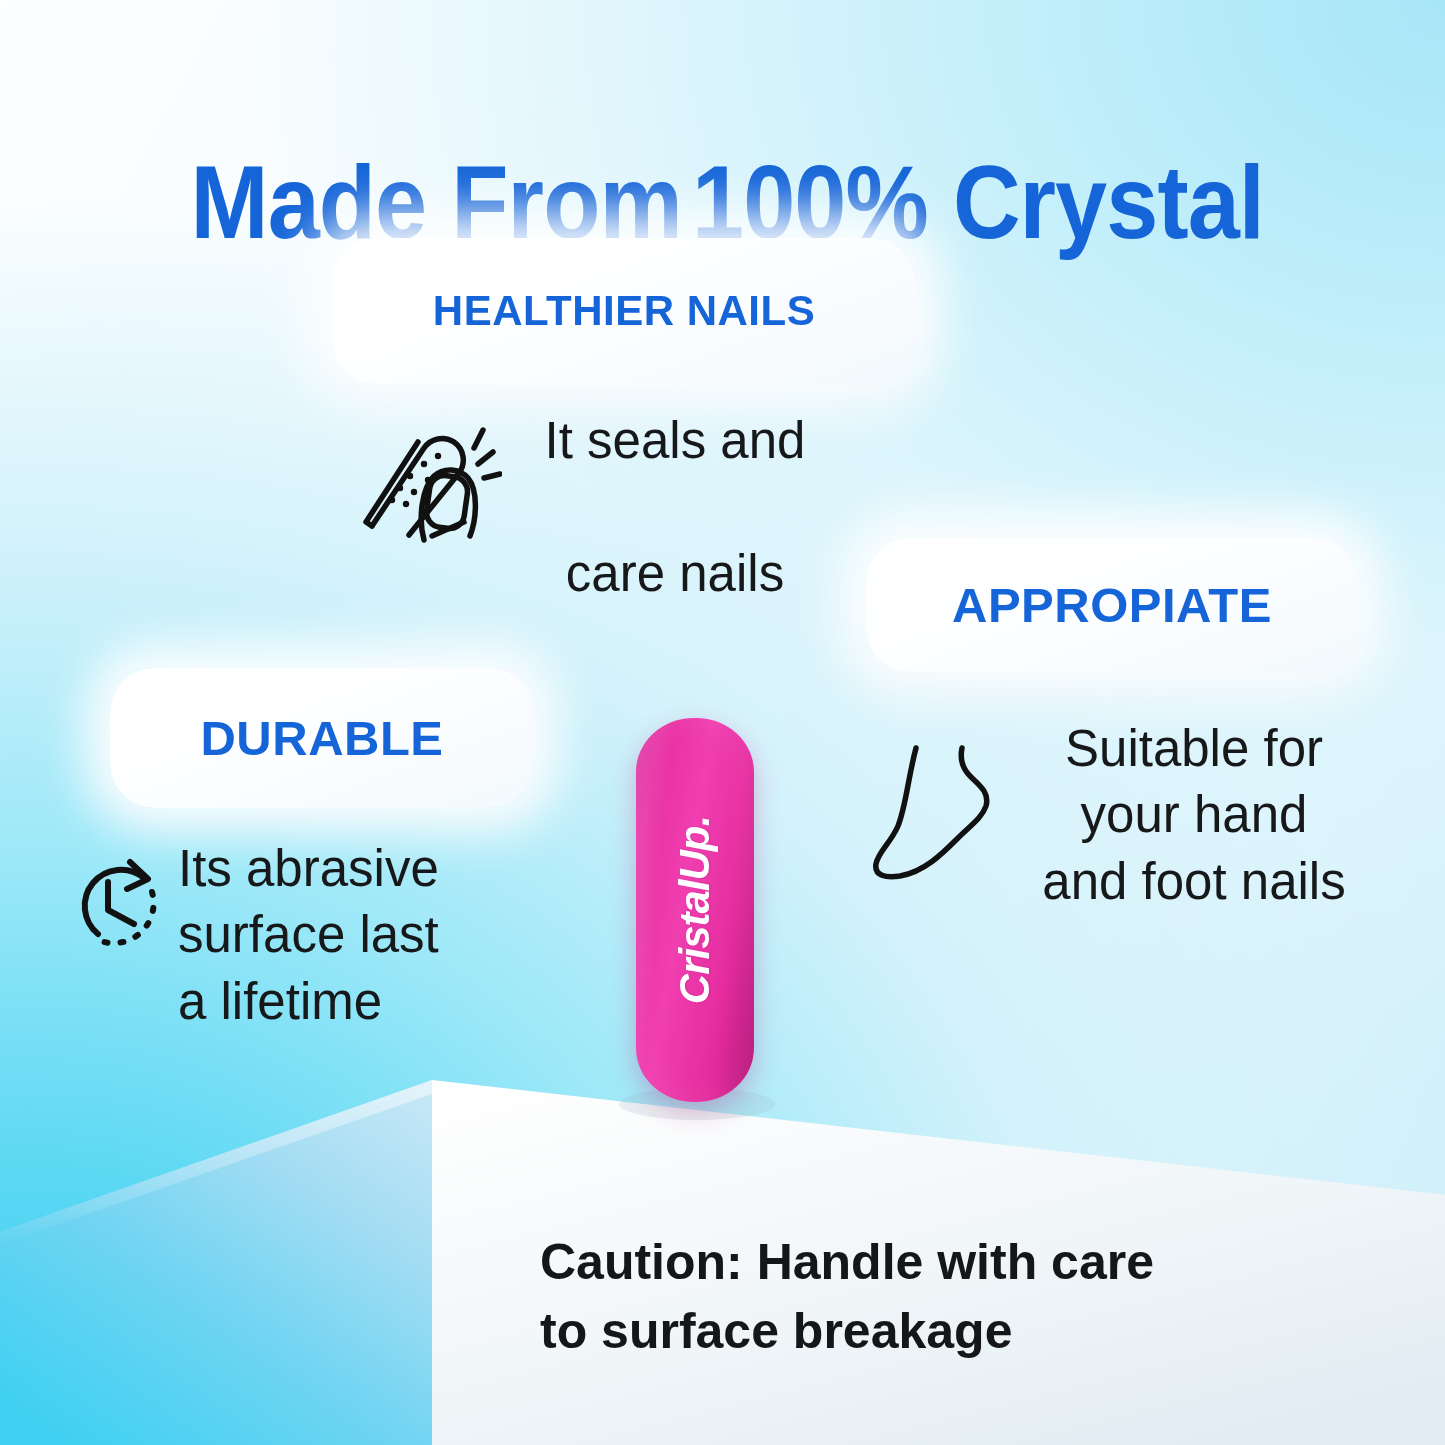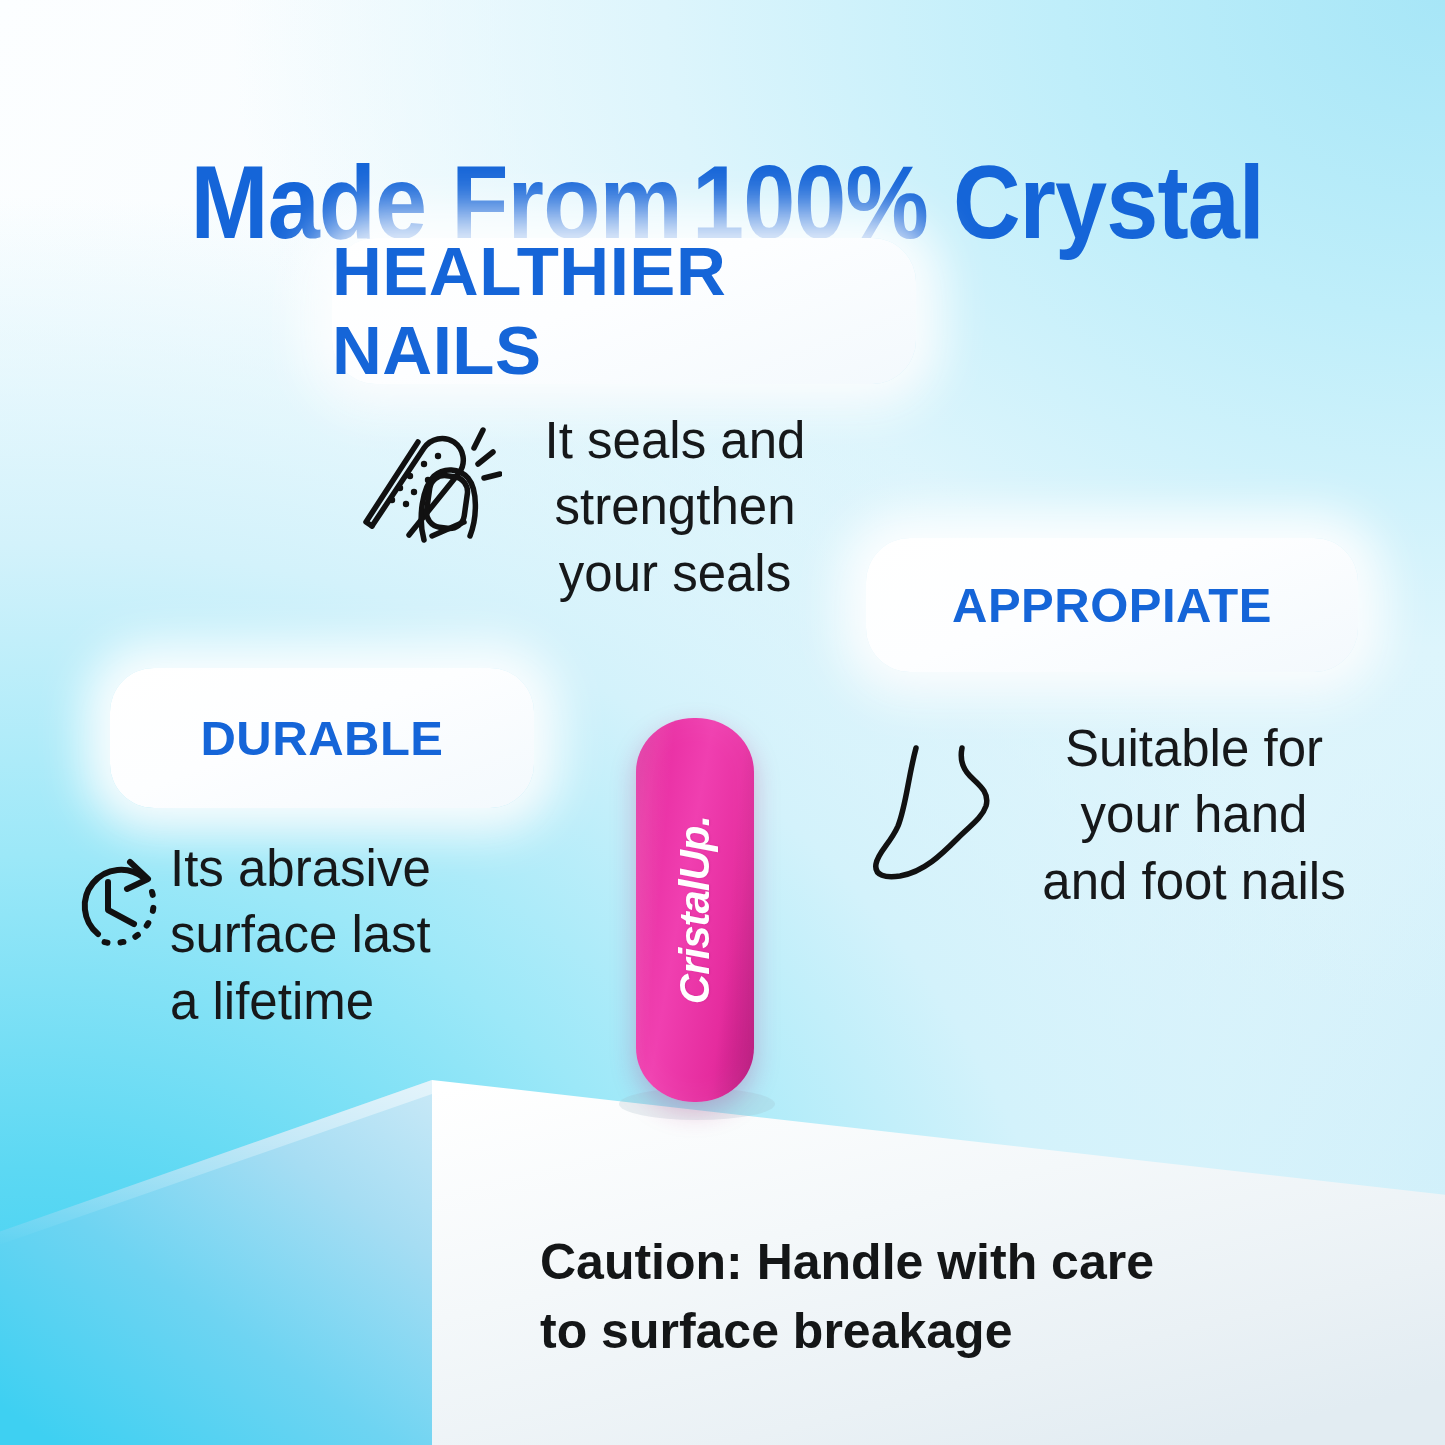--- a/index.html
+++ b/index.html
@@ -46,38 +46,38 @@
     position:absolute;
     border-radius:44px;
     background:linear-gradient(160deg,#ffffff 0%,#fdfeff 45%,#f3f9fd 100%);
     box-shadow:0 0 46px 26px rgba(255,255,255,.92),
                0 10px 34px rgba(120,170,200,.16);
     display:flex;align-items:center;justify-content:center;
     color:#1565d8;
     font-weight:700;
     letter-spacing:.5px;
   }
-  #card-healthier{left:332px;top:238px;width:584px;height:146px;font-size:69px;}
+  #card-healthier{left:332px;top:238px;width:584px;height:146px;font-size:42px;}
   #card-appropiate{left:866px;top:538px;width:492px;height:134px;font-size:49px;text-align:center;}
   #card-durable{left:110px;top:668px;width:424px;height:140px;font-size:49px;}
 
   
   .feature{position:absolute;display:flex;align-items:flex-start;}
   .feat-icon{flex:0 0 auto;}
   .feat-text{
     color:#16181a;font-size:51px;line-height:1.30;font-weight:400;
   }
 
   #feat-seals{left:352px;top:408px;width:470px;}
   #feat-seals .feat-icon{margin-top:6px;}
   #feat-seals .feat-text{margin-left:26px;text-align:center;width:300px;}
 
   #feat-durable{left:60px;top:836px;width:460px;}
   #feat-durable .feat-icon{margin-top:12px;}
-  #feat-durable .feat-text{margin-left:2px;text-align:left;width:330px;}
+  #feat-durable .feat-text{margin-left:10px;text-align:left;width:330px;}
 
   #feat-suitable{left:866px;top:716px;width:500px;}
   #feat-suitable .feat-icon{margin-top:10px;}
   #feat-suitable .feat-text{margin-left:16px;text-align:center;width:390px;}
 
   
   #product{
     position:absolute;left:636px;top:718px;width:118px;height:384px;
     border-radius:58px/54px;
     background:linear-gradient(100deg,#d81d95 0%,#e82da2 14%,#f03fb0 42%,#e52c9e 74%,#c81a88 100%);
@@ -180,22 +180,22 @@
         <rect x="76" y="62" width="38" height="52" rx="15" transform="rotate(8 95 88)"></rect>
         <path d="M80 122 L112 108"></path>
 
         <path d="M126 50 L141 38"></path>
         <path d="M122 34 L131 16"></path>
         <path d="M132 64 L148 60"></path>
       </svg>
     </span>
     <span class="feat-text">
       <span>It seals and</span><br>
-      <span>strengthen</span><br>
-      <span>your seals</span>
+      <br>
+      <span>care nails</span>
     </span>
   </div>
 
   <div class="feature" id="feat-durable">
     <span class="feat-icon">
       <svg width="108" height="112" viewBox="0 0 108 112" fill="none" stroke="#111" stroke-width="6" stroke-linecap="round" stroke-linejoin="round">
 
         <path d="M84 30 A36 36 0 1 0 38 86"></path>
         <path d="M70 14 L88 31 L67 41" fill="none"></path>
 

